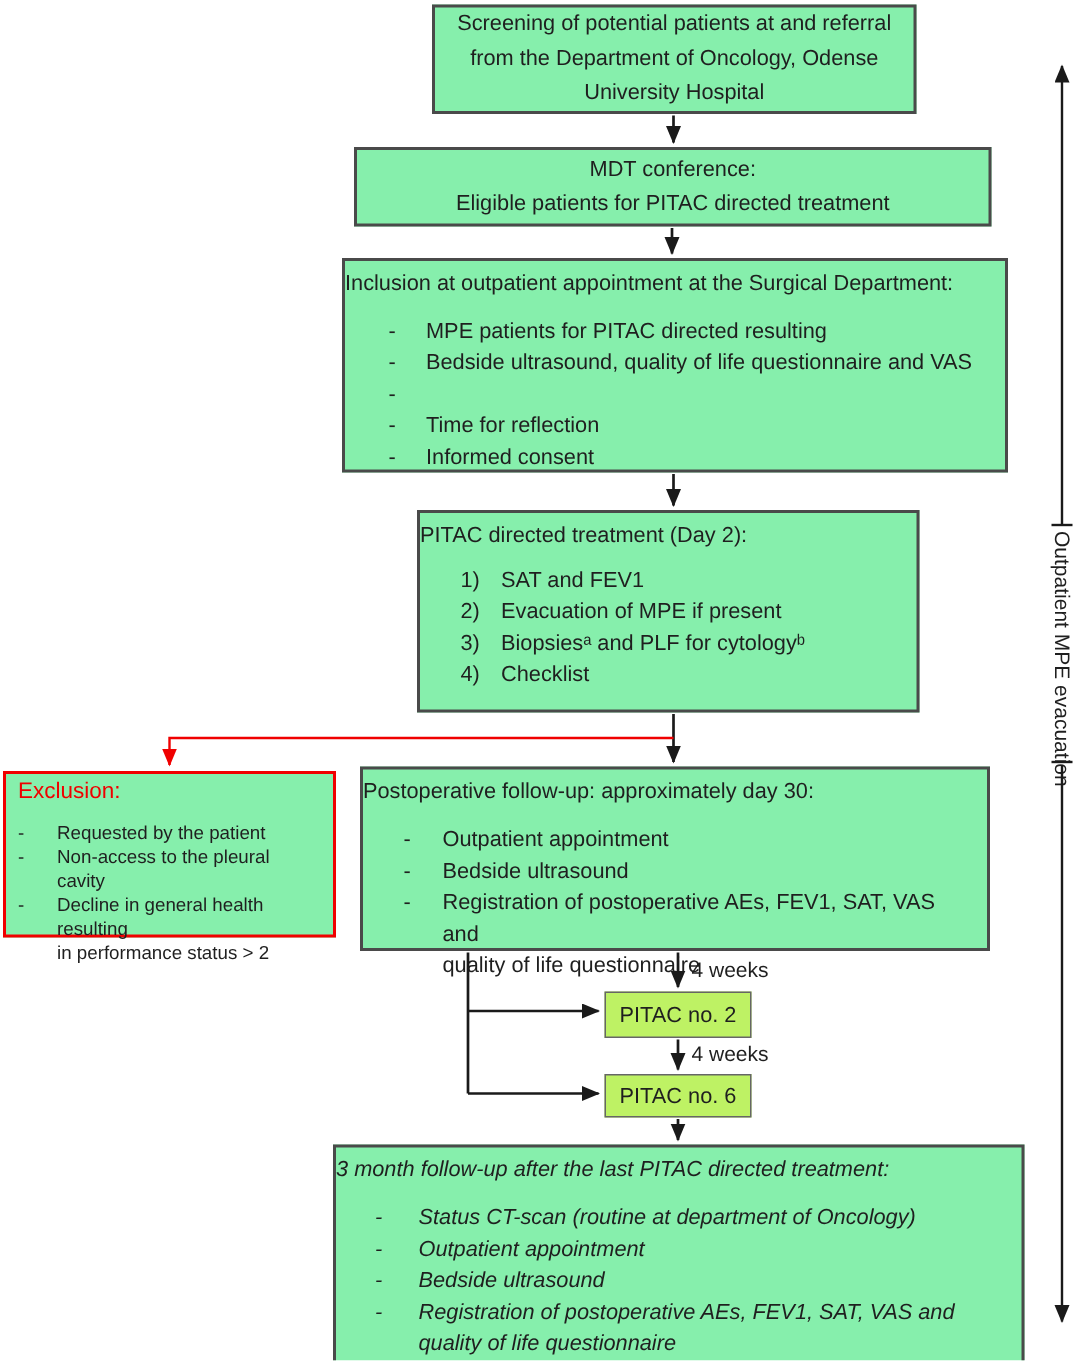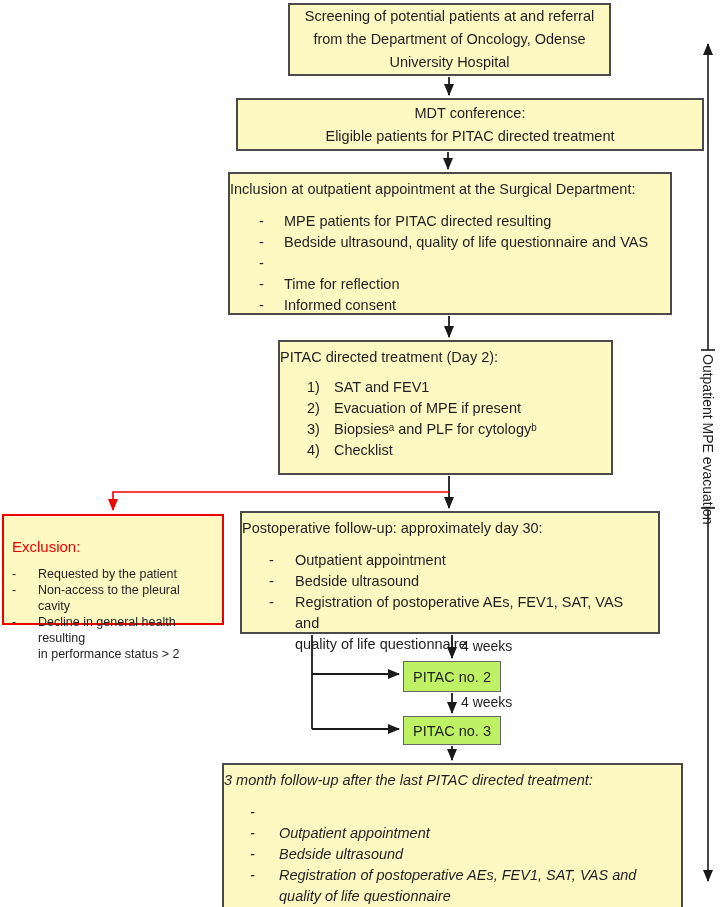--- a/index.html
+++ b/index.html
@@ -2,39 +2,39 @@
 <html><head>
 <meta charset="utf-8">
 <style>
   html,body{margin:0;padding:0;background:#ffffff;}
   #canvas{
     position:relative;width:720px;height:907px;background:#ffffff;
     font-family:"Liberation Sans","DejaVu Sans",sans-serif;
     color:#1f1f1f;font-size:14.5px;overflow:hidden;
   }
   .box{
-    position:absolute;box-sizing:border-box;background:#fef9c3;
+    position:absolute;box-sizing:border-box;background:#86efac;
     border:2px solid #4a4a4a;
   }
   .center{display:flex;flex-direction:column;align-items:center;justify-content:center;text-align:center;}
   .line{white-space:nowrap;line-height:23px;}
   .listbox{padding:5px 10px 4px 0;}
   .title{line-height:21px;}
   .items{margin-top:11px;}
   .li{display:flex;line-height:21px;}
   .li .txt{white-space:pre-line;}
   .dash,.num{flex:0 0 auto;}
 
   .inclusion .li{margin-left:29px;} .inclusion .dash{width:25px;}
   .pitac0 .li{margin-left:27px;}   .pitac0 .num{width:27px;}
   .pitac0 .items{margin-top:9px;}
   .postop .li{margin-left:27px;}   .postop .dash{width:26px;}
   .followup .li{margin-left:26px;} .followup .dash{width:29px;}
 
-  .exclusion{border-color:#f00000;padding:21px 8px;}
+  .exclusion{border-color:#f00000;padding:2px 8px;}
   .exclusion .title{color:#f00000;font-size:15px;line-height:20px;}
   .exclusion .items{margin-top:9px;font-size:12.5px;}
   .exclusion .li{margin-left:0;line-height:16px;} .exclusion .dash{width:26px;}
 
   .smallbox{
     position:absolute;box-sizing:border-box;background:#bef264;
     border:1.5px solid #666666;display:flex;align-items:center;justify-content:center;
     font-size:14.5px;
   }
   .floatlabel{position:absolute;font-size:14px;white-space:nowrap;}
@@ -49,21 +49,21 @@
 <body>
 
 <div id="canvas">
 
   <div class="box center" style="left:288px;top:3px;width:323px;height:73px;">
     <div class="line">Screening of potential patients at and referral</div>
     <div class="line">from the Department of Oncology, Odense</div>
     <div class="line">University Hospital</div>
   </div>
 
-  <div class="box center" style="left:236px;top:98px;width:468px;height:53px;">
+  <div class="box center" style="left:236px;top:98px;width:425px;height:53px;">
     <div class="line">MDT conference:</div>
     <div class="line">Eligible patients for PITAC directed treatment</div>
   </div>
 
   <div class="box listbox inclusion" style="left:228px;top:172px;width:444px;height:143px;">
     <div class="title">Inclusion at outpatient appointment at the Surgical Department:</div>
     <div class="items">
       <div class="li">
         <span class="dash">-</span>
         <span class="txt">MPE patients for PITAC directed resulting</span>
@@ -146,28 +146,29 @@
     </div>
   </div>
 
   <div class="floatlabel" style="left:461px;top:638px;">4 weeks</div>
   <div class="floatlabel" style="left:461px;top:694px;">4 weeks</div>
 
   <div class="smallbox" style="left:403px;top:661px;width:98px;height:31px;">
     <span>PITAC no. 2</span>
   </div>
   <div class="smallbox" style="left:403px;top:716px;width:98px;height:29px;">
-    <span>PITAC no. 3</span>
+    <span>PITAC no. 6</span>
   </div>
 
   <div class="box listbox followup" style="left:222px;top:763px;width:461px;height:163px;font-style:italic;">
     <div class="title">3 month follow-up after the last PITAC directed treatment:</div>
     <div class="items">
       <div class="li">
         <span class="dash">-</span>
+        <span class="txt">Status CT-scan (routine at department of Oncology)</span>
         </div>
       <div class="li">
         <span class="dash">-</span>
         <span class="txt">Outpatient appointment</span>
         </div>
       <div class="li">
         <span class="dash">-</span>
         <span class="txt">Bedside ultrasound</span>
         </div>
       <div class="li">

